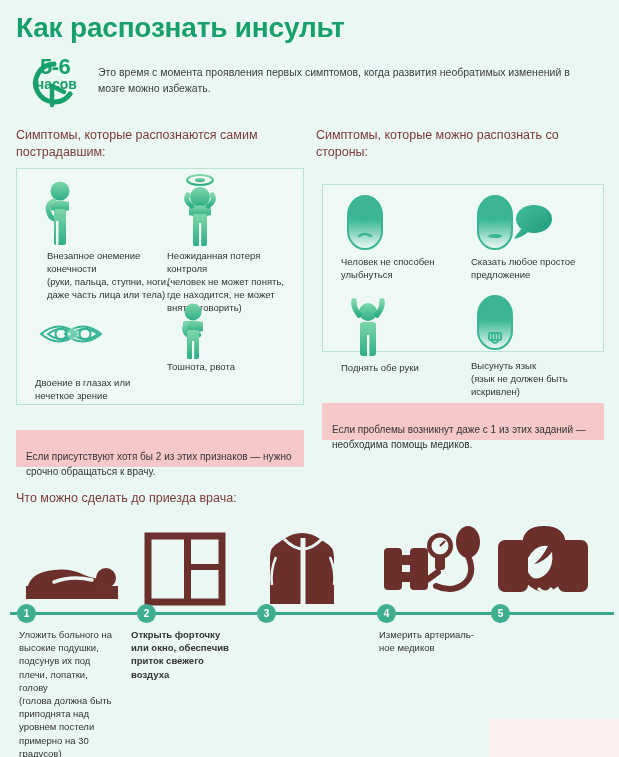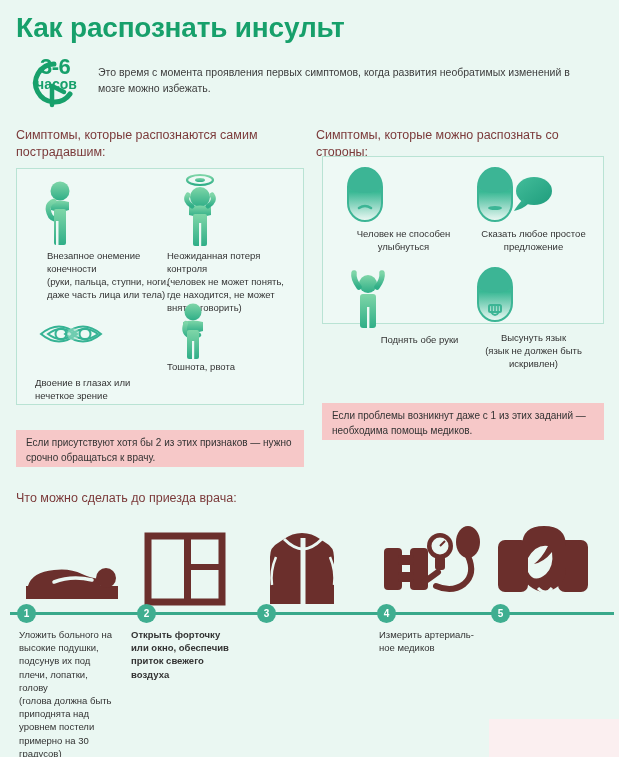--- a/index.html
+++ b/index.html
@@ -92,21 +92,21 @@
   #head-bottom{ left: 16px;  top: 490px; width: 400px; }
 
   
   .panel {
     position: absolute;
     background: #eef9f5;
     border: 1px solid #b9e3d4;
     box-sizing: border-box;
   }
   #panel-left  { left: 16px;  top: 168px; width: 288px; height: 237px; }
-  #panel-right { left: 322px; top: 156px; width: 282px; height: 168px; text-align: center; }
+  #panel-right { left: 322px; top: 184px; width: 282px; height: 168px; }
 
   .item {
     position: absolute;
   }
   .item-icon {
     position: absolute;
     left: 0;
     top: 0;
   }
   .item-label {
@@ -118,21 +118,21 @@
   }
 
   
   .warn {
     position: absolute;
     background: #f6c8c8;
     box-sizing: border-box;
     font-size: 10px;
     line-height: 15px;
     color: #333;
-    padding: 5px 10px 7px 10px;
+    padding: 19px 10px 7px 10px;
     white-space: pre-line;
   }
   #warn-left  { left: 16px;  top: 430px; width: 288px; height: 37px; }
   #warn-right { left: 322px; top: 403px; width: 282px; height: 37px; }
   .step-icon-box {
     position: absolute;
     left: 0;
     top: 0;
     width: 110px;
     height: 90px;
@@ -187,21 +187,21 @@
 
   <div class="main-title">Как распознать инсульт</div>
 
   <div class="time-block">
     <div class="clock-wrap">
       <svg class="clock-svg" width="74" height="50" viewBox="0 0 74 50" aria-hidden="true">
         <path d="M34 6 A19 19 0 1 0 50 36" fill="none" stroke="#17a06b" stroke-width="5" stroke-linecap="round"></path>
         <path d="M32 28 L32 47" fill="none" stroke="#17a06b" stroke-width="4.5" stroke-linecap="round"></path>
         <path d="M32 28 L44 34" fill="none" stroke="#17a06b" stroke-width="4.5" stroke-linecap="round"></path>
       </svg>
-      <div class="clock-num">3-6</div>
+      <div class="clock-num">5-6</div>
       <div class="clock-hours">часов</div>
     </div>
     <div class="time-text">Это время с момента проявления первых симптомов,
 когда развития необратимых изменений в мозге можно избежать.</div>
   </div>
 
   <div class="sec-head" id="head-left">Симптомы, которые распознаются
 самим пострадавшим:</div>
   <div class="sec-head" id="head-right">Симптомы, которые можно распознать
 со стороны:</div>
@@ -349,21 +349,21 @@
               <stop offset="1" stop-color="#2fae87"></stop>
             </linearGradient>
           </defs>
           <circle cx="27" cy="15" r="9" fill="url(#g7)"></circle>
           <path d="M18 18 q-6 -8 -5 -14" fill="none" stroke="url(#g7)" stroke-width="5.5" stroke-linecap="round"></path>
           <path d="M36 18 q6 -8 5 -14" fill="none" stroke="url(#g7)" stroke-width="5.5" stroke-linecap="round"></path>
           <rect x="19" y="25" width="16" height="34" rx="3" fill="url(#g7)"></rect>
           <rect x="26" y="38" width="2.4" height="21" fill="#eef9f5"></rect>
         </svg>
       </div>
-      <div class="item-label" style="left:0; top:64px; width:125px;margin-left:16px;">Поднять обе руки</div>
+      <div class="item-label" style="left:0; top:64px; width:125px;">Поднять обе руки</div>
     </div>
 
     <div class="item" style="left:148px; top:108px; width:125px;">
       <div class="item-icon">
         <svg width="48" height="62" viewBox="0 0 48 62" aria-hidden="true">
           <defs>
             <linearGradient id="g8" x1="0" y1="0" x2="0" y2="1">
               <stop offset="0" stop-color="#59c6a0"></stop>
               <stop offset="0.45" stop-color="#39b894"></stop>
               <stop offset="1" stop-color="#eef9f5"></stop>

